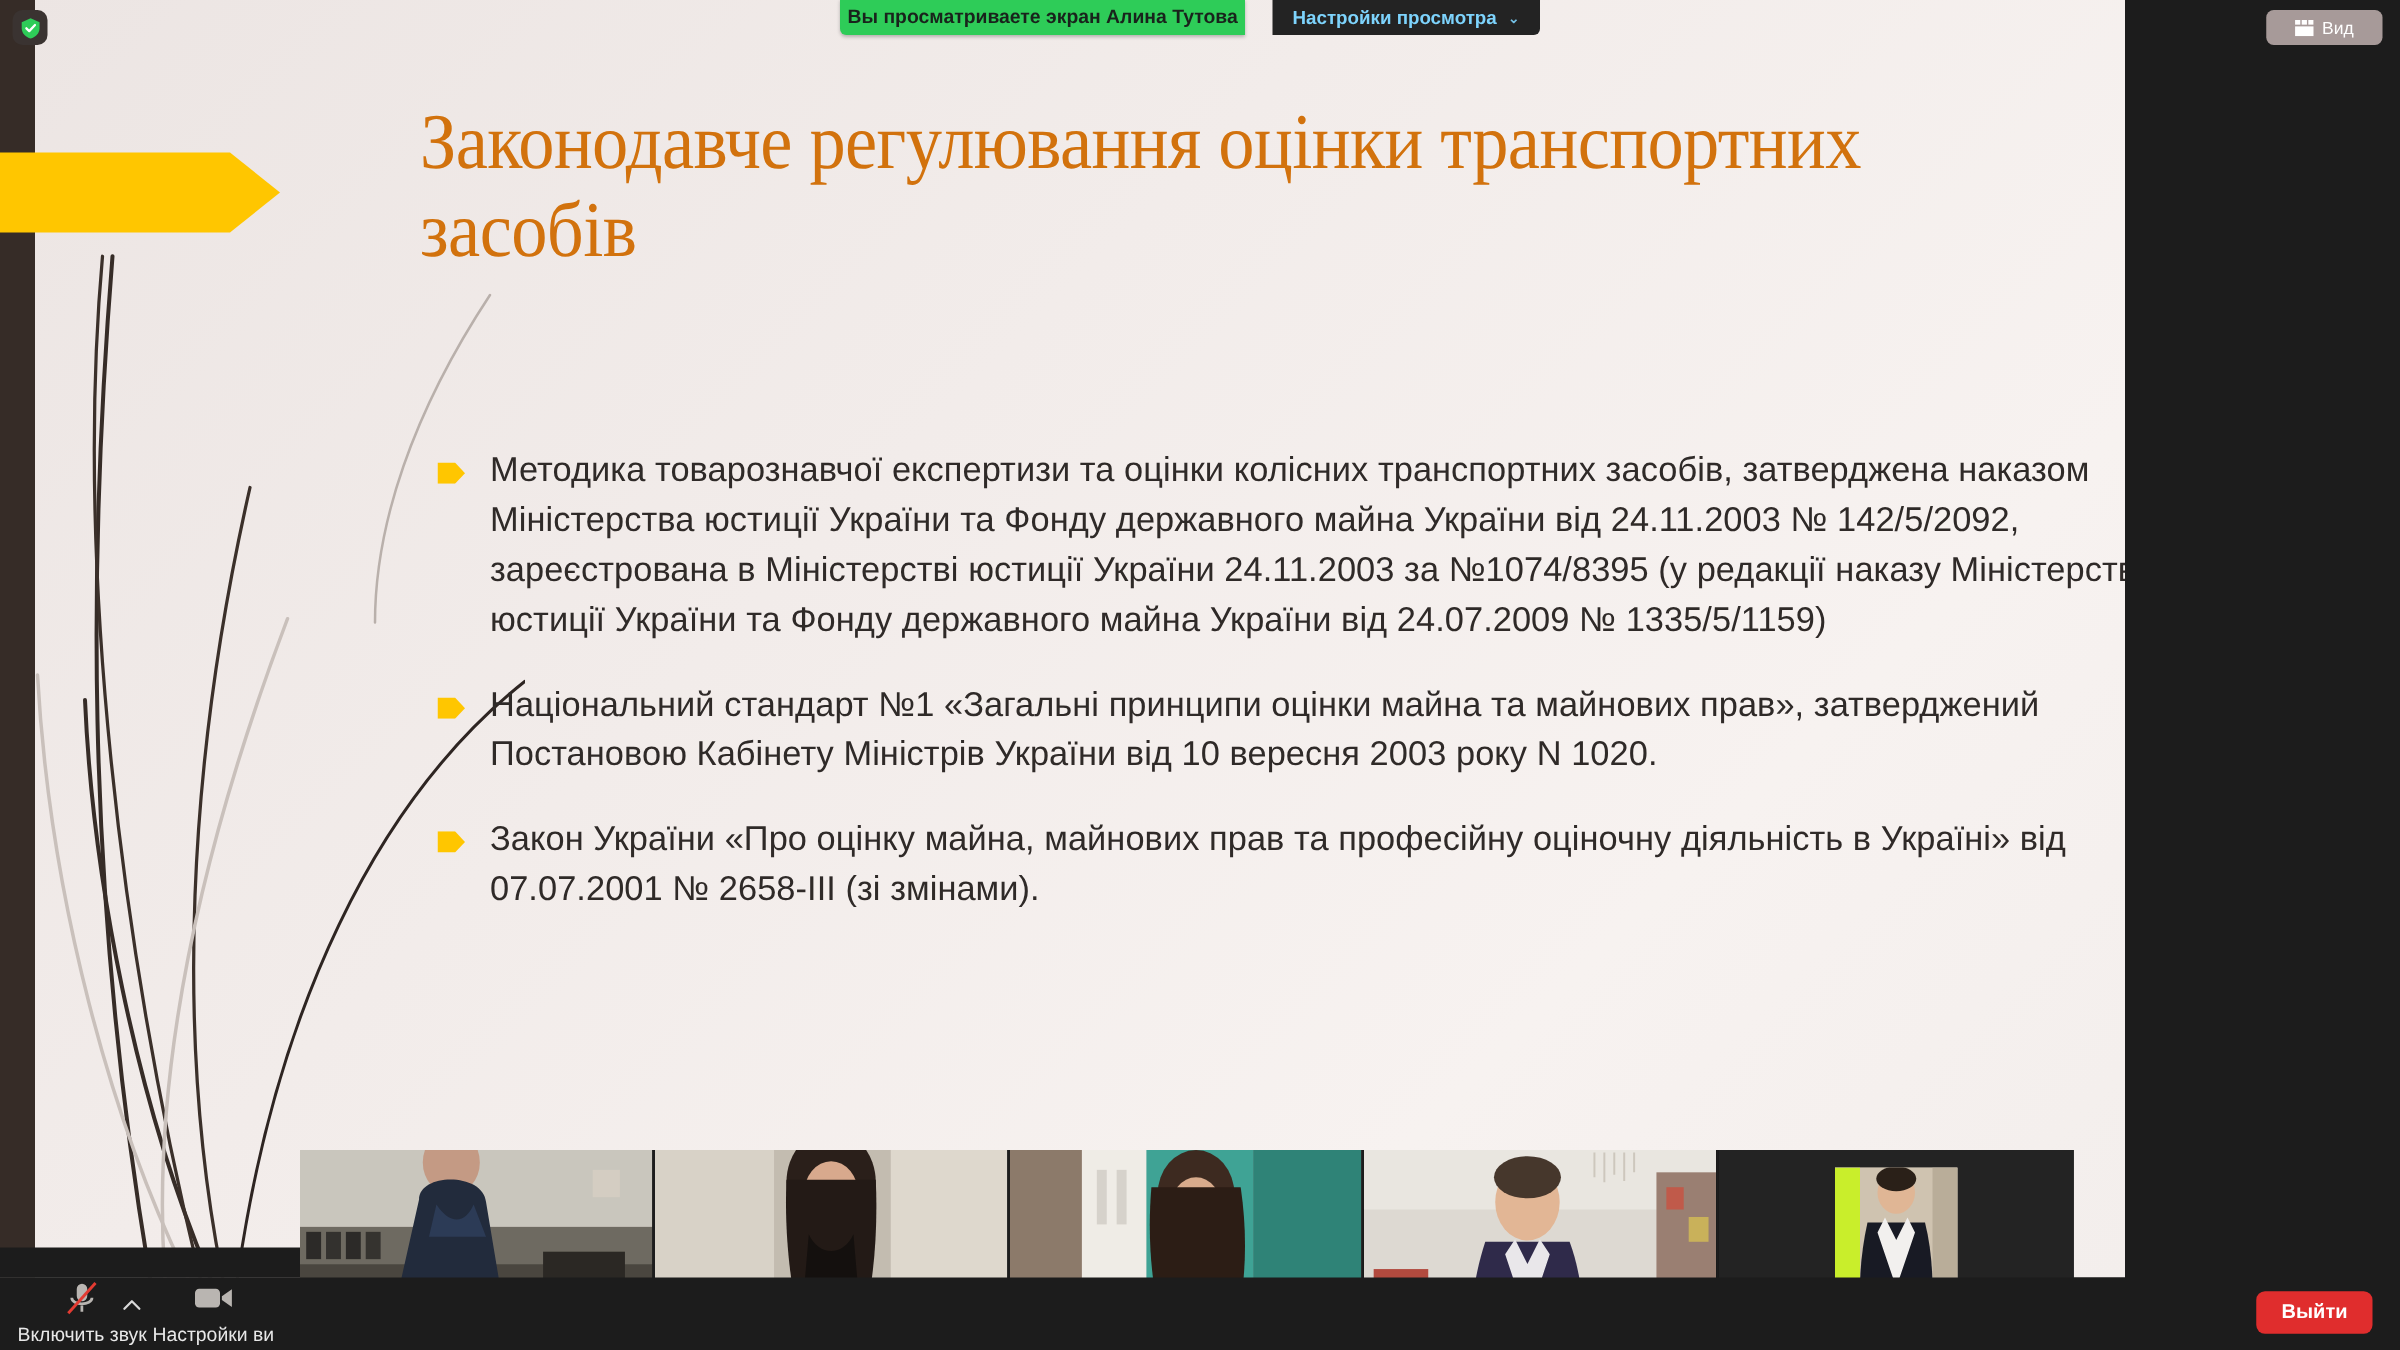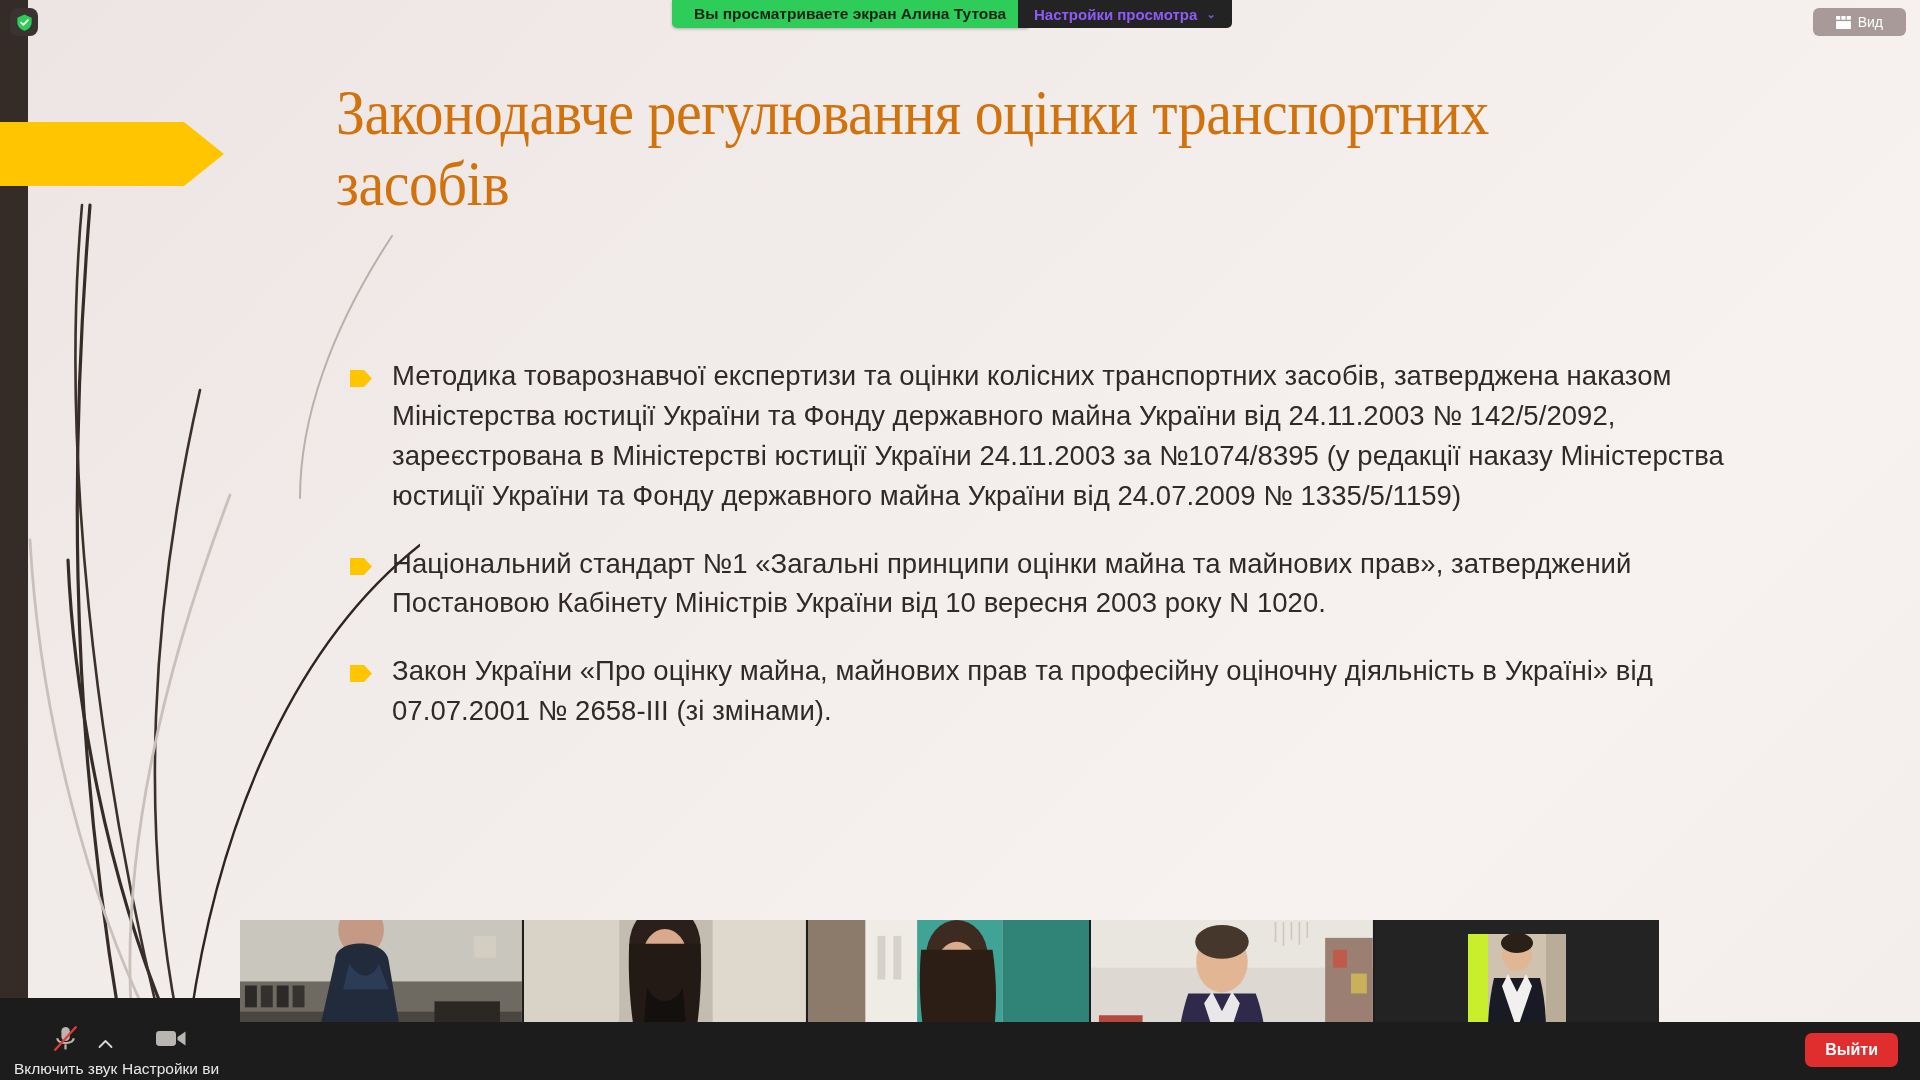--- a/index.html
+++ b/index.html
@@ -5,21 +5,21 @@
   * { margin:0; padding:0; box-sizing:border-box; }
   html,body { width:1920px; height:1080px; overflow:hidden; }
   body {
     font-family: "Liberation Sans", sans-serif;
     background:#1c1c1c;
     position:relative;
   }
 
   
   #slide-area{
-    position:absolute; left:0; top:0; width:1920px; height:1022px;
+    position:absolute; left:0; top:0; width:1700px; height:1022px;
     background:linear-gradient(135deg,#ece5e3 0%,#f2ecea 40%,#f7f2f0 75%,#f3eeec 100%);
     overflow:hidden;
   }
   
   #left-strip{
     position:absolute; left:0; top:0; width:28px; height:1022px;
     background:#362c27;
   }
   
   #deco-lines{ position:absolute; left:0; top:0; width:420px; height:1022px; }
@@ -50,29 +50,29 @@
     font-family:"Liberation Sans", sans-serif;
     font-size:27.5px; line-height:1.45; color:#2f2a28; font-weight:400;
     letter-spacing:0.05px;
   }
 
   
   #share-status{
     position:absolute; left:672px; top:0; height:28px;
     background:#2ecc58; color:#19231c;
     font-size:15.5px; font-weight:bold;
-    display:flex; align-items:center; padding:0 22px;
+    display:flex; align-items:center; padding:0 6px;
     border-bottom-left-radius:5px; border-bottom-right-radius:0;
     white-space:nowrap;
     box-shadow:0 1px 3px rgba(0,0,0,.25);
     z-index:40;
   }
   #view-settings{
     position:absolute; left:1018px; top:0; height:28px;
-    background:#232323; color:#8b5cf6;
+    background:#232323; color:#7dd3fc;
     font-size:15px; font-weight:bold;
     display:flex; align-items:center; gap:9px; padding:0 16px;
     border-bottom-right-radius:5px;
     white-space:nowrap;
     z-index:40;
   }
   #view-settings .caret{ font-size:11px; opacity:.9; }
 
   
   #shield-badge{

